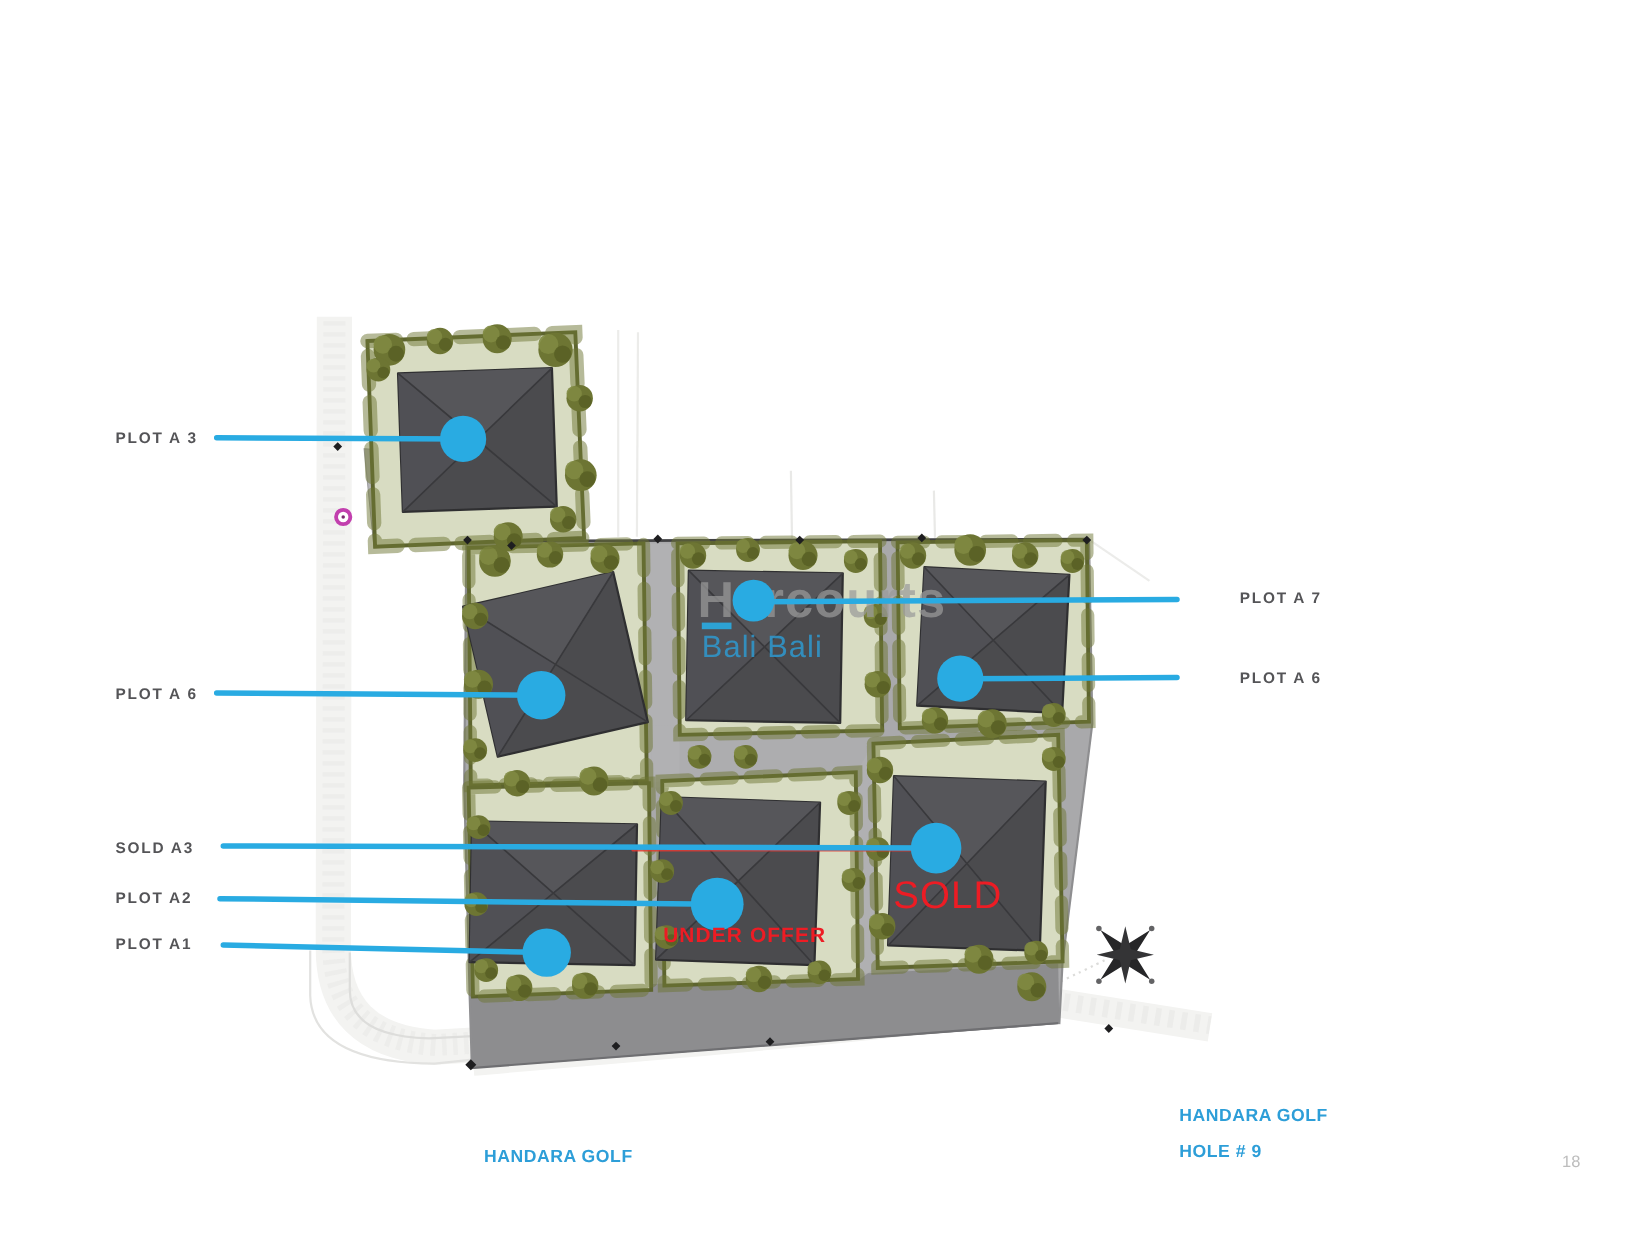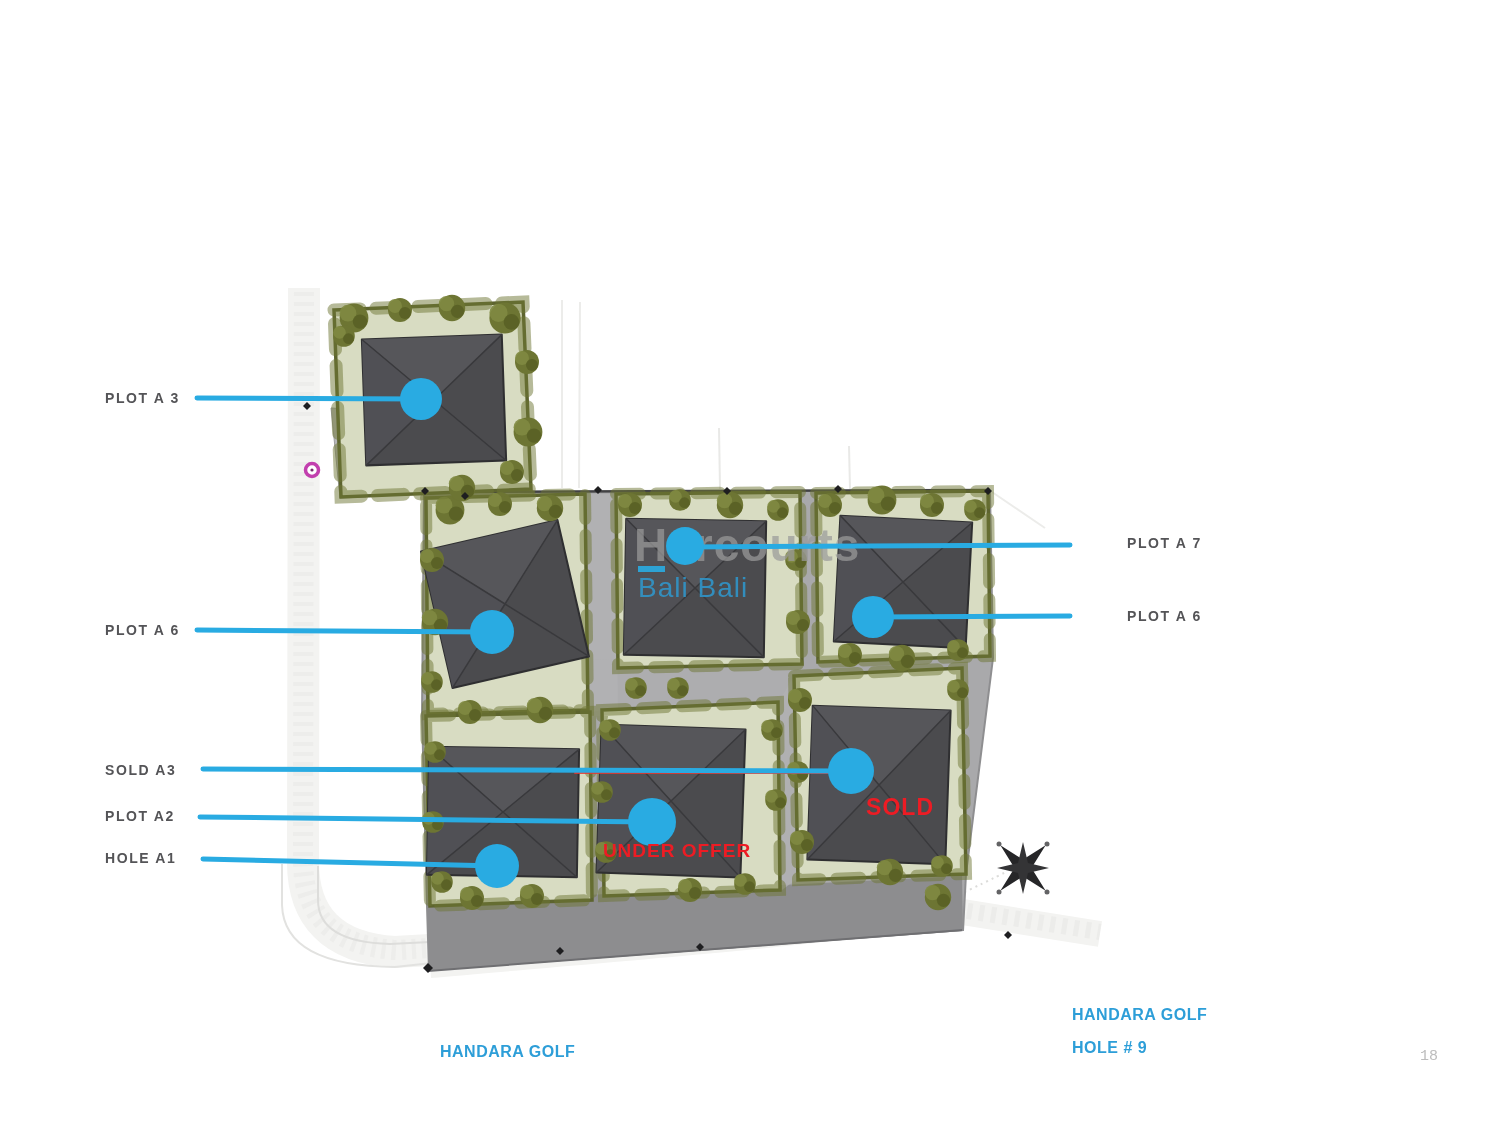--- a/index.html
+++ b/index.html
@@ -27,34 +27,34 @@
   .wm-brand{
     position:absolute;z-index:2;left:634px;top:518px;
     font-size:46px;font-weight:700;letter-spacing:1px;color:#9b9b9b;opacity:.72;white-space:nowrap;
   }
   .wm-dash{position:absolute;z-index:2;left:638px;top:566px;width:27px;height:6px;background:var(--accent-blue);opacity:.9;}
   .wm-sub{
     position:absolute;z-index:2;left:638px;top:572px;
     font-size:28px;font-weight:400;letter-spacing:1px;color:var(--caption-blue);opacity:.8;white-space:nowrap;
   }
   .status-sold{
-    left:812px;top:794px;width:122px;text-align:right;
-    font-size:23px;font-weight:700;color:var(--status-red);letter-spacing:1px;white-space:nowrap;
+    left:812px;top:794px;width:122px;text-align:left;
+    font-size:35px;font-weight:400;color:var(--status-red);letter-spacing:1px;white-space:nowrap;
   }
   .status-uo{
     left:594px;top:840px;width:166px;text-align:center;
     font-size:19px;font-weight:700;color:var(--status-red);letter-spacing:1px;white-space:nowrap;
   }
   .caption{
     width:300px;text-align:left;color:var(--caption-blue);
     font-size:16px;font-weight:700;line-height:33px;letter-spacing:.5px;
   }
   .cap8{left:440px;top:1035px;}
   .cap9{left:1072px;top:998px;}
-  .page-num{left:1420px;top:1048px;font-size:15px;color:#bdbdbd;font-family:Liberation Mono, monospace;}
+  .page-num{left:1420px;top:1048px;font-size:15px;color:#bdbdbd;}
 </style>
 </head>
 <body>
 
 <div class="canvas">
 
   <svg class="layer plan" viewBox="0 0 1497 1123">
     <defs>
       <g id="tree">
         <circle r="12" fill="#6d7533"></circle>
@@ -272,21 +272,21 @@
     <circle class="dot" cx="873" cy="617" r="21"></circle>
     <circle class="dot" cx="851" cy="771" r="23"></circle>
     <circle class="dot" cx="652" cy="822" r="24"></circle>
     <circle class="dot" cx="497" cy="866" r="22"></circle>
   </svg>
 
   <div class="txt plot-label" style="left:105px;top:390px">PLOT A 3</div>
   <div class="txt plot-label" style="left:105px;top:622px">PLOT A 6</div>
   <div class="txt plot-label" style="left:105px;top:762px">SOLD A3</div>
   <div class="txt plot-label" style="left:105px;top:808px">PLOT A2</div>
-  <div class="txt plot-label" style="left:105px;top:850px">HOLE A1</div>
+  <div class="txt plot-label" style="left:105px;top:850px">PLOT A1</div>
   <div class="txt plot-label" style="left:1127px;top:535px">PLOT A 7</div>
   <div class="txt plot-label" style="left:1127px;top:608px">PLOT A 6</div>
 
   <div class="txt status-sold">SOLD</div>
   <div class="txt status-uo">UNDER OFFER</div>
 
   <div class="txt caption cap8">
     <div>HANDARA GOLF</div>
   </div>
   <div class="txt caption cap9">

